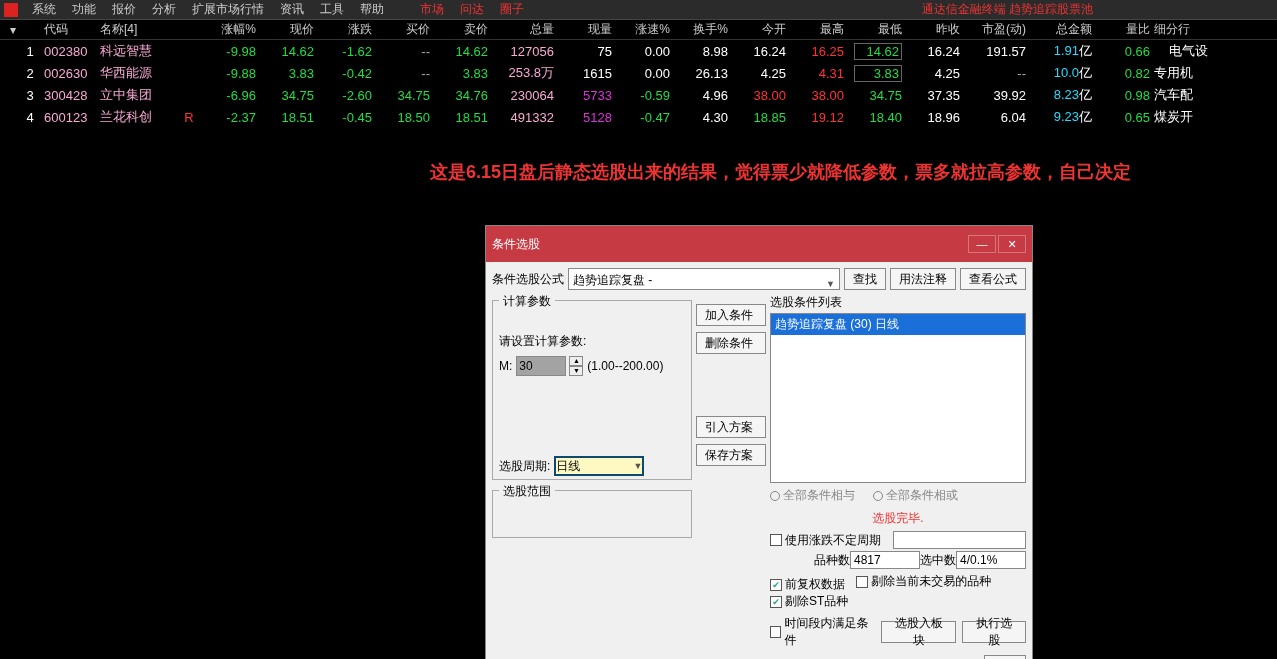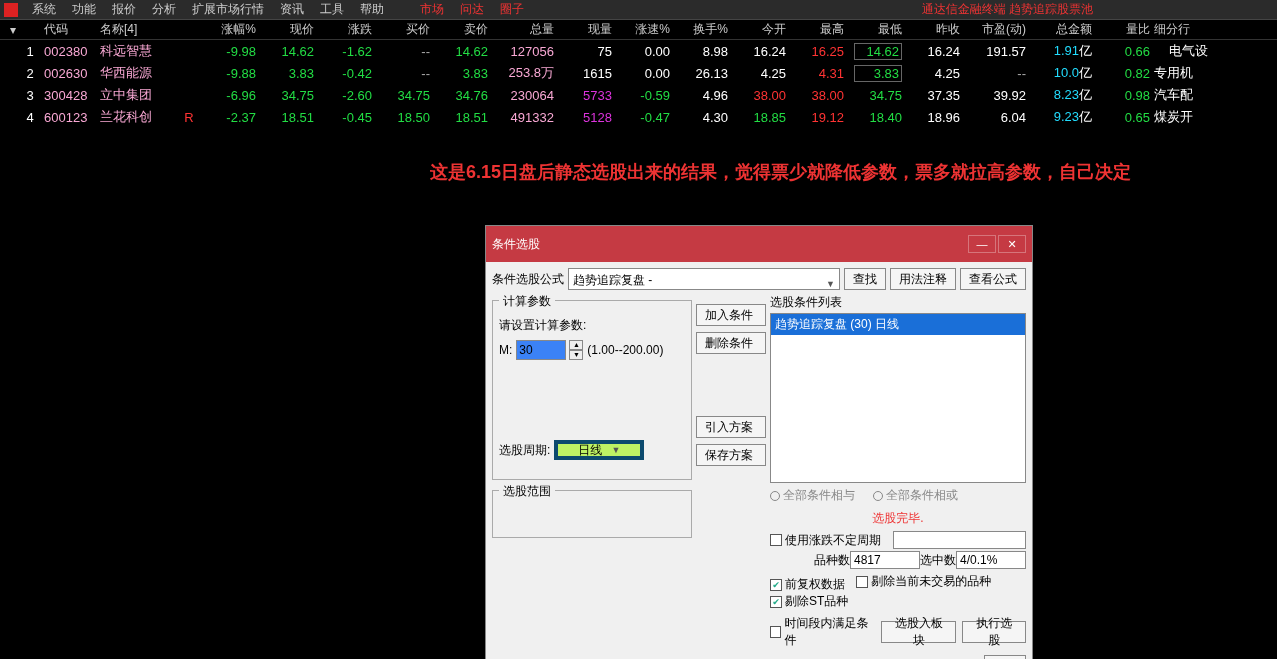--- a/index.html
+++ b/index.html
@@ -40,37 +40,37 @@
 .dlg-label{font-size:12px}
 .dlg-select{flex:1;height:22px;border:1px solid #888;background:#fff;display:flex;align-items:flex-end;padding:0 4px;justify-content:space-between}
 .dlg-button{height:22px;padding:0 8px;border:1px solid #888;background:#f5f5f5;cursor:pointer;display:inline-flex;align-items:center;font-size:12px}
 .dlg-main{display:flex;gap:4px}
 .dlg-left{width:200px;display:flex;flex-direction:column;gap:4px}
 .dlg-mid{width:70px;display:flex;flex-direction:column;gap:6px;padding-top:10px}
 .dlg-right{flex:1;display:flex;flex-direction:column}
 .fieldset{border:1px solid #aaa;padding:6px 6px 8px;position:relative;margin-top:6px}
 .fieldset-title{position:absolute;top:-8px;left:6px;background:#f0f0f0;padding:0 4px;font-size:12px}
 .param-row{display:flex;align-items:center;gap:4px;margin:6px 0}
-.spinner{width:50px;height:20px;border:1px solid #888;background:#3b82f6;display:flex;align-items:center;padding:0 2px}
+.spinner{width:50px;height:20px;border:1px solid #888;background:#a3a3a3;display:flex;align-items:center;padding:0 2px}
 .spinner-btns{display:inline-flex;flex-direction:column;margin-left:-1px}
 .spin{width:14px;height:10px;border:1px solid #888;background:#eee;font-size:7px;line-height:7px;text-align:center;cursor:pointer}
 .listbox{border:1px solid #888;background:#fff;height:170px;overflow:auto;margin-top:2px}
 .list-item{padding:2px 4px;font-size:12px}
 .list-item.sel{background:#1a6fd8;color:#fff}
 .radio-row{display:flex;gap:18px;padding:4px 0;color:#888}
 .radio{display:inline-flex;align-items:center;gap:3px}
 .radio-dot{width:10px;height:10px;border:1px solid #888;border-radius:50%}
 .status-red{color:#e33;text-align:center;padding:2px 4px}
 .chk{display:inline-flex;align-items:center;gap:3px;margin-right:8px}
 .chkbox{width:12px;height:12px;border:1px solid #555;background:#fff;display:inline-flex;align-items:center;justify-content:center;font-size:9px;color:#2a8}
 .bottom-section{border-top:0;padding:2px 0}
 .stats-row{display:flex;justify-content:flex-end;align-items:center;padding:2px 0}
 .stats-box{border:1px solid #888;background:#fff;width:70px;height:18px;padding:0 3px;display:inline-flex;align-items:center}
 .action-row{display:flex;justify-content:flex-end;gap:6px;align-items:center;padding:3px 0}
-.dlg-select-sm{width:90px;height:20px;border:4px solid #0c4a6e;background:#bef264;display:flex;align-items:center;padding:0 20px;justify-content:space-between}
+.dlg-select-sm{width:90px;height:20px;border:2px solid #0c4a6e;background:#fef9c3;display:flex;align-items:center;padding:0 0;justify-content:space-between}
 .chev{font-size:9px;color:#555}
 </style>
 </head>
 <body>
 
 <div class="menubar">
   <div class="app-icon"></div>
   <span class="menu-item">系统</span>
   <span class="menu-item">功能</span>
   <span class="menu-item">报价</span>
@@ -227,21 +227,21 @@
         </div>
       <button class="dlg-button">查找</button>
       <button class="dlg-button">用法注释</button>
       <button class="dlg-button">查看公式</button>
     </div>
 
     <div class="dlg-main">
       <div class="dlg-left">
         <div class="fieldset" style="height:180px">
           <span class="fieldset-title">计算参数</span>
-          <div style="margin-top:10px">请设置计算参数:</div>
+          <div style="margin-top:26px">请设置计算参数:</div>
           <div class="param-row">
             <span>M:</span>
             <span class="spinner">30</span>
             <span class="spinner-btns">
                 <span class="spin">▲</span>
                 <span class="spin">▼</span>
               </span>
             <span>(1.00--200.00)</span>
           </div>
           <div class="param-row" style="margin-top:80px">

